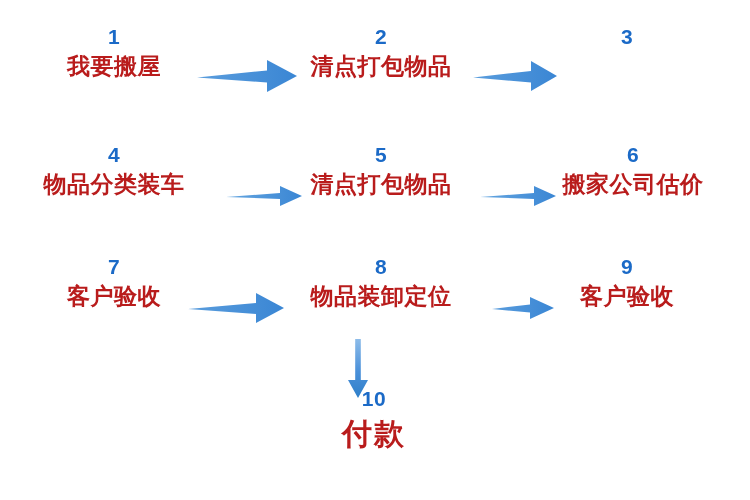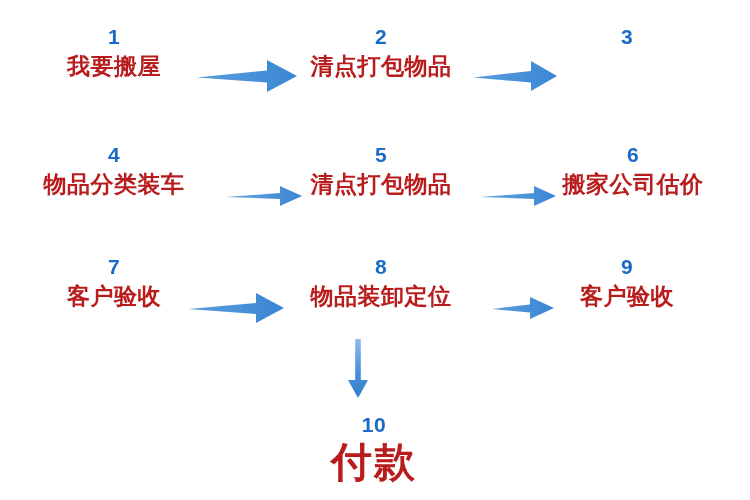--- a/index.html
+++ b/index.html
@@ -43,23 +43,22 @@
   }
   .step-label {
     display: block;
     font-size: 23px;
     font-weight: 700;
     color: #b91c1c;
     letter-spacing: 0.5px;
     line-height: 1.05;
   }
   .step-final .step-label {
-    font-size: 41px;
+    font-size: 30px;
     letter-spacing: 2px;
-    font-family: Liberation Mono, monospace;
   }
   .step-final .step-number {
     margin-bottom: 9px;
   }
 
   
   .arrow {
     position: absolute;
     transform: translate(-50%, -50%);
     pointer-events: none;
@@ -199,18 +198,18 @@
         <linearGradient id="agd" x1="0" y1="0" x2="0" y2="1">
           <stop offset="0%" stop-color="#8dbce9"></stop>
           <stop offset="55%" stop-color="#4a90d9"></stop>
           <stop offset="100%" stop-color="#2f7fc9"></stop>
         </linearGradient>
       </defs>
       <path d="M12.2 1 L17.8 1 L17.8 42 L25 42 L15 60 L5 42 L12.2 42 Z" fill="url(#agd)"></path>
     </svg>
   </div>
 
-  <div class="step step-final" style="left:374px; top:414px;">
+  <div class="step step-final" style="left:374px; top:388px;">
     <span class="step-number">10</span>
     <span class="step-label">付款</span>
   </div>
 
 </div>
 
 </body></html>

